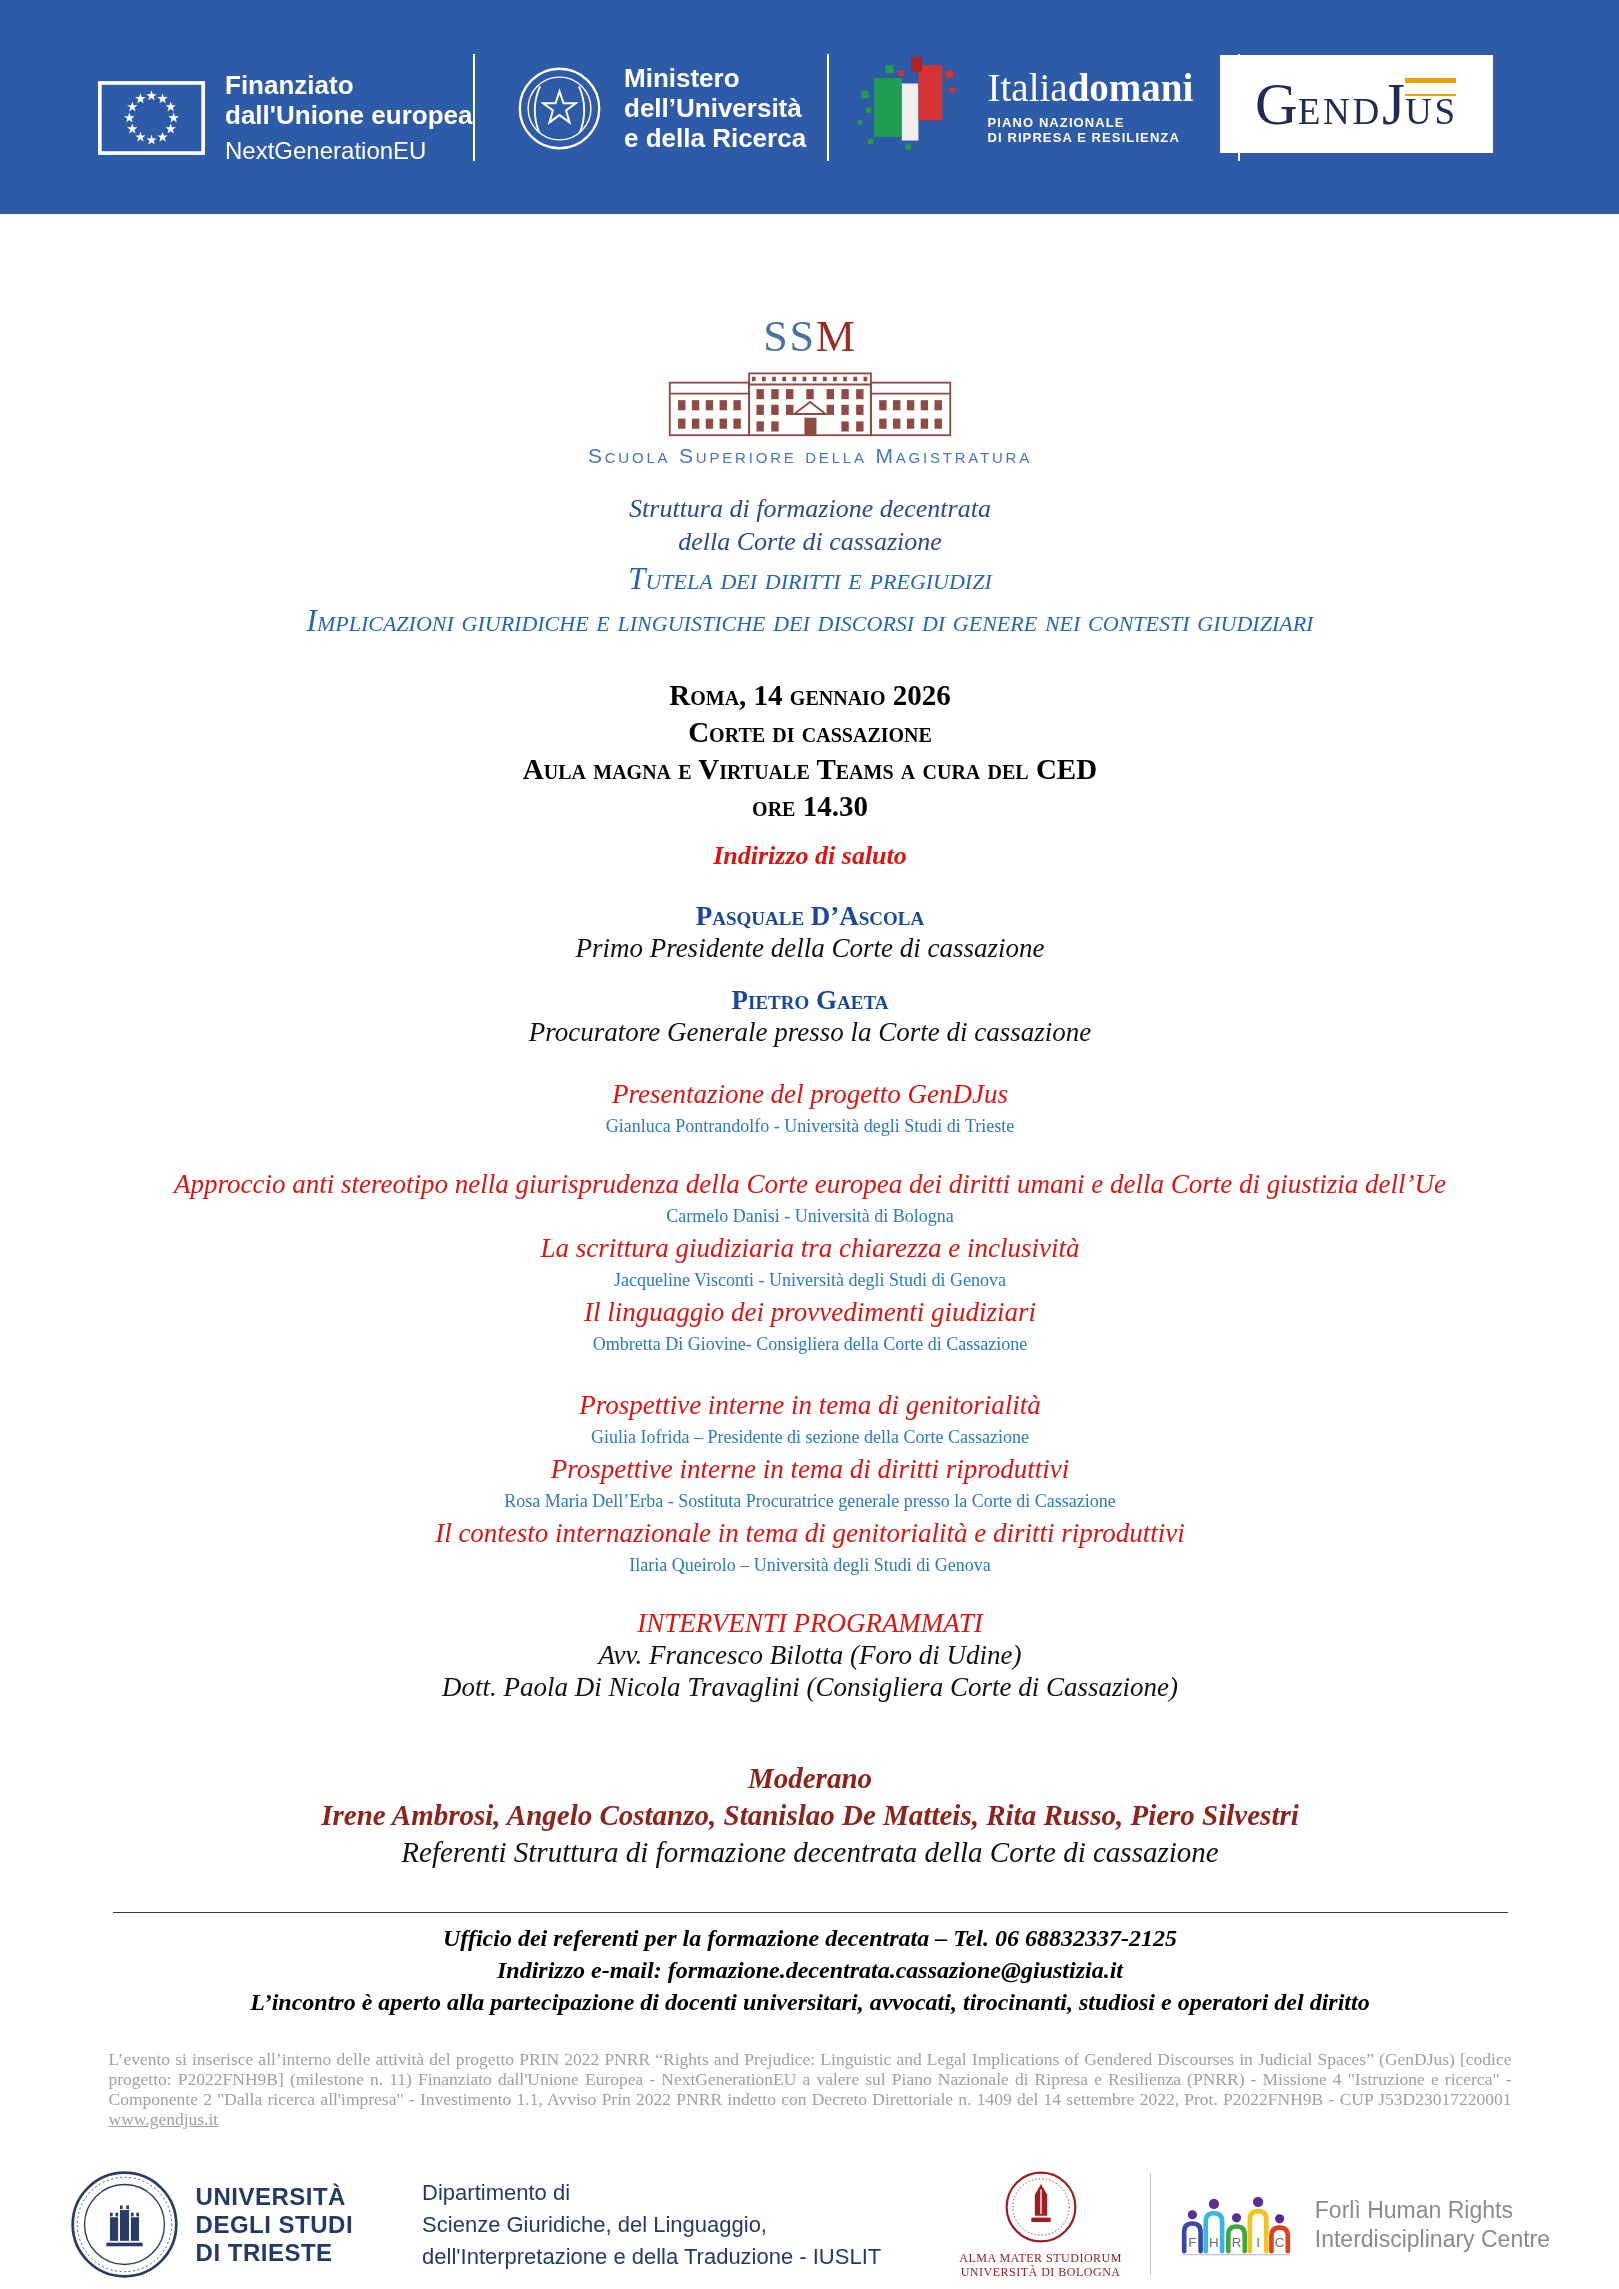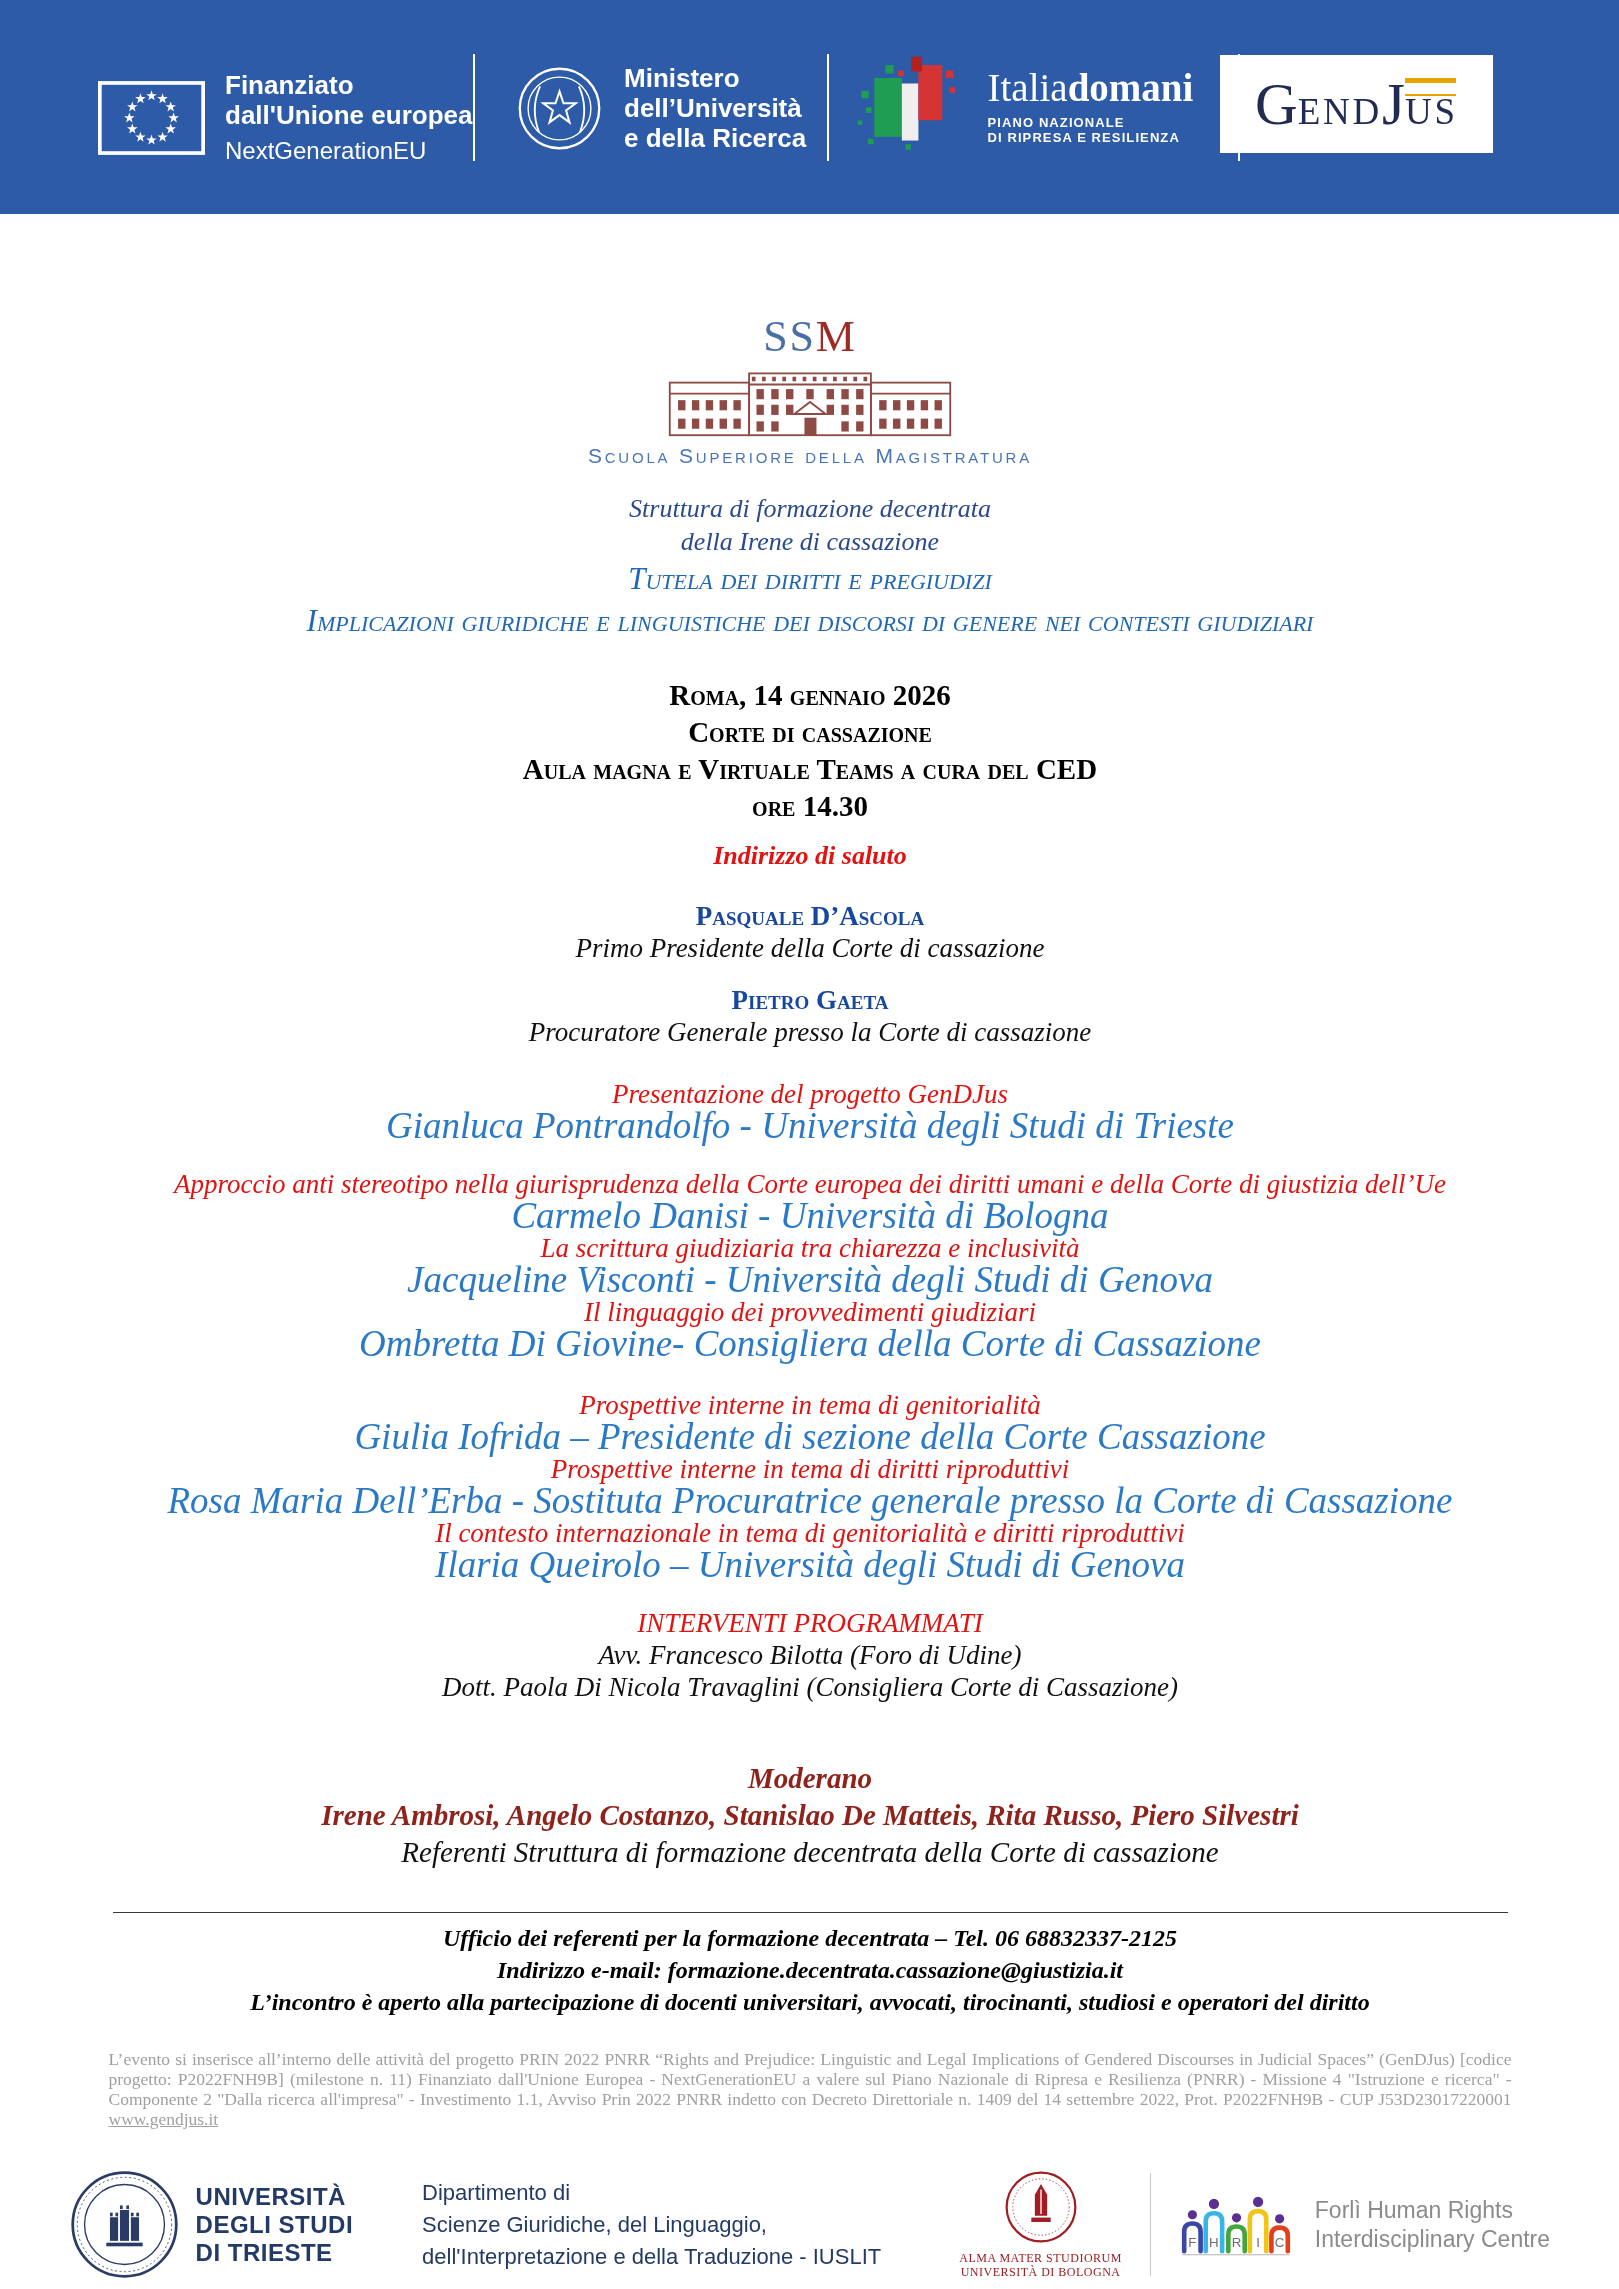--- a/index.html
+++ b/index.html
@@ -32,21 +32,21 @@
   .ssm-m{color:#9c2b23;}
   .ssm-school{font-family:"Liberation Sans",sans-serif;font-variant:small-caps;
               color:#4a74b8;font-size:21px;letter-spacing:2.8px;line-height:24px;margin-top:2px;}
   .struttura{font-style:italic;color:#2a4a8c;font-size:26px;line-height:33px;margin-top:24px;}
   .sc-title{font-style:italic;font-variant:small-caps;color:#2068b4;font-size:31px;line-height:42px;}
   .black-caps{font-variant:small-caps;font-weight:bold;color:#000;font-size:29px;line-height:37px;}
   .red-head{font-weight:bold;font-style:italic;color:#e01310;font-size:26px;line-height:33px;}
   .name{font-variant:small-caps;font-weight:bold;color:#17479e;font-size:27px;line-height:32px;}
   .role{font-style:italic;color:#111;font-size:27px;line-height:32px;}
   .topic{font-style:italic;color:#e01310;font-size:27px;line-height:32px;}
-  .speaker{font-style:italic;color:#2a79c7;font-size:37px;line-height:32px;}
+  .speaker{color:#2a79c7;font-size:18px;line-height:32px;}
   .mod-head{font-weight:bold;font-style:italic;color:#8e231c;font-size:29px;line-height:37px;}
   .mod-names{font-weight:bold;font-style:italic;color:#8e231c;font-size:29px;line-height:37px;}
   .mod-role{font-style:italic;color:#111;font-size:29px;line-height:37px;}
   .rule{width:1395px;margin:41px auto 0;border-top:1.8px solid #3a3a3a;height:0;}
   .contact{font-weight:bold;font-style:italic;color:#000;font-size:24px;line-height:32px;}
   .fineprint{width:1403px;margin:31px auto 0;text-align:justify;
              color:#a0a0a0;font-size:17.5px;line-height:20px;}
   .fp-link{text-decoration:underline;color:#a0a0a0;cursor:pointer;}
   
   .footer{position:absolute;left:0;top:2169px;width:1620px;display:flex;
@@ -201,21 +201,21 @@
         <use href="#w1" x="205" y="60"></use>
       <path d="M138,52 L155,39 L172,52 Z" fill="none" stroke="#8e4a44" stroke-width="2"></path>
       <rect x="149" y="56" width="13" height="19" fill="#8e4a44"></rect>
     </svg>
   </div>
 
   <div class="ssm-school">Scuola Superiore della Magistratura</div>
 
   <div class="struttura">
     <div>Struttura di formazione decentrata</div>
-    <div>della Irene di cassazione</div>
+    <div>della Corte di cassazione</div>
   </div>
 
   <div class="sc-title" style="">Tutela dei diritti e pregiudizi</div>
   <div class="sc-title">Implicazioni giuridiche e linguistiche dei discorsi di genere nei contesti giudiziari</div>
 
   <div style="margin-top:35px;">
     <div class="black-caps">Roma, 14 gennaio 2026</div>
     <div class="black-caps">Corte di cassazione</div>
     <div class="black-caps">Aula magna e Virtuale Teams a cura del CED</div>
     <div class="black-caps">ore 14.30</div>

